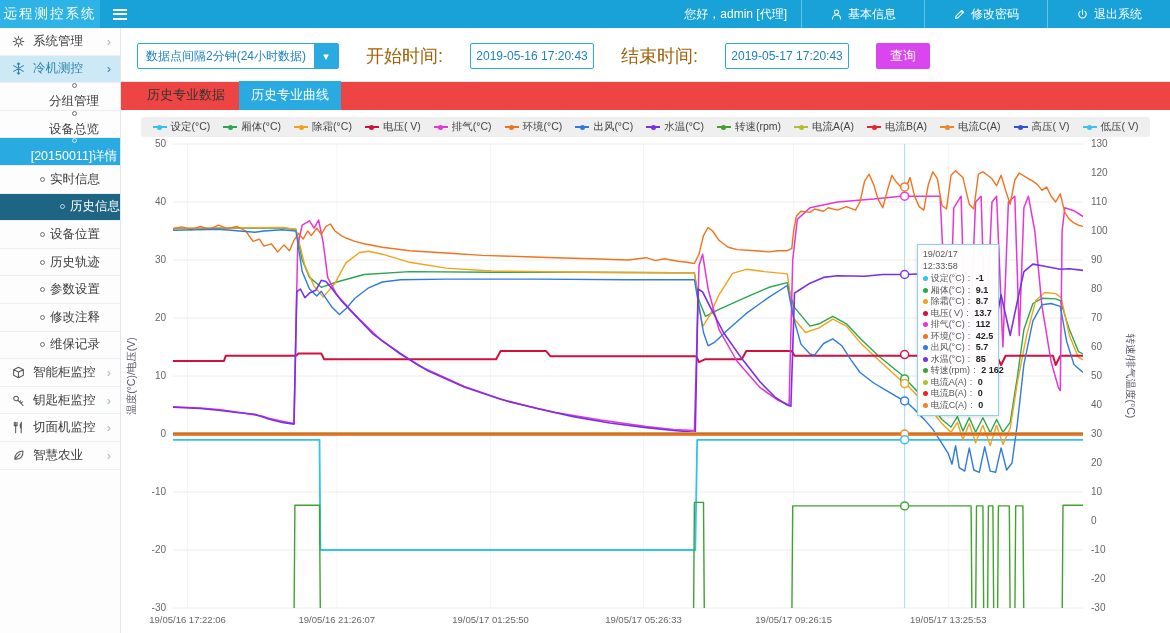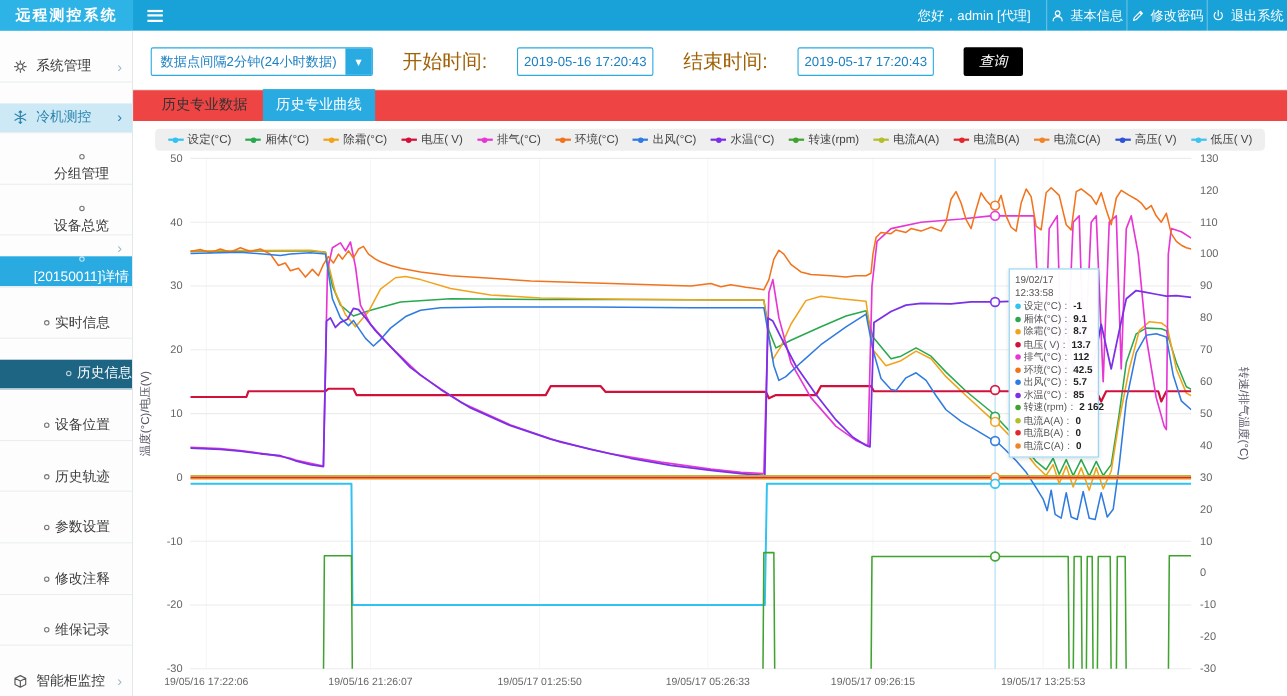--- a/index.html
+++ b/index.html
@@ -1,34 +1,34 @@
 <!DOCTYPE html>
 <html><head>
 <meta charset="utf-8">
 <style>
   * { margin:0; padding:0; box-sizing:border-box; }
   html,body { width:1170px; height:633px; overflow:hidden; background:#fff;
               font-family:"Liberation Sans","DejaVu Sans",sans-serif; }
   
   .hdr { height:28px; background:#18a2d8; display:flex; align-items:stretch; color:#fff; }
-  .hdr .logo { width:121px; background:#2db3e6; display:flex; align-items:center; justify-content:center;
-               font-size:13.5px; font-weight:bold; letter-spacing:2px; }
+  .hdr .logo { width:100px; background:#2db3e6; display:flex; align-items:center; justify-content:center;
+               font-size:13.5px; font-weight:normal; letter-spacing:2px; }
   .hdr .burger { width:40px; display:flex; flex-direction:column; justify-content:center; align-items:center;
                  gap:2.5px; cursor:pointer; }
   .hdr .burger i { display:block; width:14px; height:2px; background:#fff; }
   .hdr .spacer { flex:1; }
   .hdr .greet { display:flex; align-items:center; padding:0 14px; font-size:12px; }
-  .hdr .h-act { display:flex; align-items:center; gap:5px; padding:0 3px; font-size:12px;
+  .hdr .h-act { display:flex; align-items:center; gap:5px; padding:0 28px; font-size:12px;
                 border-left:1px solid rgba(255,255,255,.35); cursor:pointer; }
   .hdr svg { display:block; }
   
   .side { position:absolute; left:0; top:28px; bottom:0; width:121px; background:#fdfdfd;
           border-right:1px solid #e2e8ea; }
   .side-item { height:27.6px; display:flex; align-items:center; border-bottom:1px solid #eaeeef;
-               color:#3c3c3c; font-size:12.5px; cursor:pointer; background:#fdfdfd;margin-top:19px; }
+               color:#3c3c3c; font-size:12.5px; cursor:pointer; background:#fdfdfd; }
   .side-item .ic { display:flex; color:#5a5a5a; }
   .side-item.lvl0 { padding-left:12px; gap:8px; }
   .side-item.lvl1 { padding-left:28px; gap:5px;flex-direction:column; }
   .side-item.lvl2 { padding-left:40px; gap:5px; }
   .side-item .blt { width:5px; height:5px; border:1px solid currentColor; border-radius:50%; opacity:.7; flex:none; }
   .side-item .chev { margin-left:auto; margin-right:9px; color:#9fb9c4; font-size:13px; line-height:1; }
   .side-item.st-open { background:#cde9f6; color:#2c84ad; }
   .side-item.st-open .ic, .side-item.st-open .chev { color:#2c84ad; }
   .side-item.st-active-parent { background:#29aae1; color:#fff; }
   .side-item.st-active-parent .chev { color:#fff; }
@@ -36,22 +36,22 @@
   
   .content { position:absolute; left:121px; top:28px; right:0; bottom:0; background:#fff; }
   .toolbar { display:flex; align-items:center; gap:27px; padding:15px 0 12px 16px; }
   .selbox { display:flex; align-items:stretch; border:1px solid #29abe2; border-radius:2px; height:26px; cursor:pointer; }
   .selbox .sel-txt { display:flex; align-items:center; padding:0 8px; font-size:12px; color:#1d82c4; }
   .selbox .sel-btn { width:24px; background:#29abe2; color:#fff; display:flex; align-items:center;
                      justify-content:center; font-size:11px; }
   .tlabel { font-size:18px; color:#a16207; }
   .dinput { width:124px; height:26px; border:1px solid #29abe2; border-radius:2px; color:#1d82c4;
             font-size:12px; text-align:center; font-family:inherit; outline:none; }
-  .qbtn { width:54px; height:26px; background:#000000; color:#fff; border:none; border-radius:2px;
-          font-size:13px; cursor:pointer; font-family:inherit;font-style:italic; }
+  .qbtn { width:54px; height:26px; background:#d946ef; color:#fff; border:none; border-radius:2px;
+          font-size:13px; cursor:pointer; font-family:inherit; }
   .divider { height:1px; background:#e6eaec; }
   .tabstrip { height:28px; background:#ef4444; display:flex; align-items:flex-end; padding-left:14px; gap:2px; }
   .tab { font-size:13px; color:#333; padding:5px 12px 6px; cursor:pointer; }
   .tab.active { background:#29abe2; color:#fff; }
   .chart-panel { background:#fff; }
   .legend { display:flex; justify-content:center; margin:7px auto 1px; }
   .legend-inner { display:inline-flex; gap:13px; background:#efefef; border-radius:4px; padding:3px 12px;
                   font-size:10.5px; color:#444; align-items:center; }
   .lg-item { display:flex; align-items:center; gap:4px; cursor:pointer; white-space:nowrap; }
   .lg-sw { position:relative; width:14px; height:2px; display:inline-block; }

